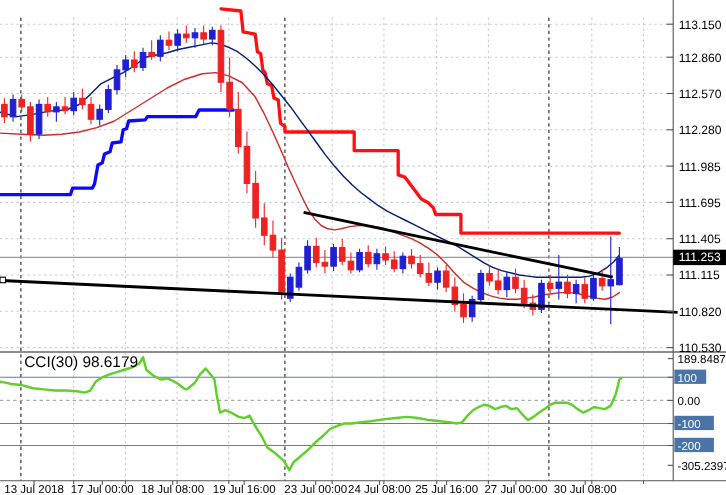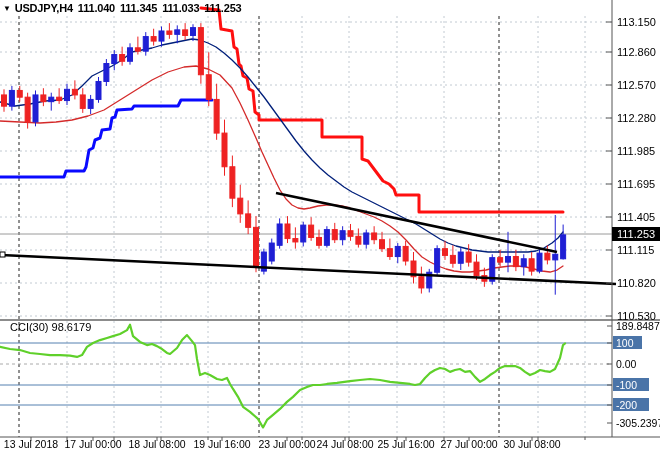--- a/index.html
+++ b/index.html
@@ -3,21 +3,21 @@
 <meta charset="utf-8">
 <style>
   html,body{margin:0;padding:0;background:#fff;}
   #app{position:relative;width:660px;height:450px;background:#fff;overflow:hidden;
        font-family:"Liberation Sans",sans-serif;-webkit-user-select:none;user-select:none;}
   #chart-svg{position:absolute;left:0;top:0;}
   .quote{position:absolute;left:3px;top:2px;font-size:11px;font-weight:700;color:#000;
          letter-spacing:-0.2px;white-space:nowrap;}
   .quote .dd{font-size:8px;margin-right:4px;position:relative;top:-1px;cursor:pointer;}
   .quote span{margin-right:5px;}
-  .cci-head{position:absolute;left:10px;top:321px;font-size:11px;color:#000;white-space:nowrap;}
+  .cci-head{position:absolute;left:22px;top:321px;font-size:14px;color:#000;white-space:nowrap;}
   .price-badge{position:absolute;left:612px;top:227px;width:48px;height:14px;background:#000;
                color:#fff;font-size:11px;line-height:14px;padding-left:5px;box-sizing:border-box;}
   text{font-family:"Liberation Sans",sans-serif;}
 </style>
 </head>
 <body>
 
 <div id="app">
   <svg id="chart-svg" width="660" height="450">
       <rect x="0" y="0" width="660" height="450" fill="#ffffff"></rect>
@@ -262,20 +262,17 @@
       <line x1="345" y1="437" x2="345" y2="441" stroke="#555555" stroke-width="1"></line>
       <text x="345" y="448" font-size="10.5" fill="#000000" text-anchor="middle">24 Jul 08:00</text>
       <line x1="406" y1="437" x2="406" y2="441" stroke="#555555" stroke-width="1"></line>
       <text x="406" y="448" font-size="10.5" fill="#000000" text-anchor="middle">25 Jul 16:00</text>
       <line x1="469" y1="437" x2="469" y2="441" stroke="#555555" stroke-width="1"></line>
       <text x="469" y="448" font-size="10.5" fill="#000000" text-anchor="middle">27 Jul 00:00</text>
       <line x1="532" y1="437" x2="532" y2="441" stroke="#555555" stroke-width="1"></line>
       <text x="532" y="448" font-size="10.5" fill="#000000" text-anchor="middle">30 Jul 08:00</text>
     </svg>
 
-  <div class="quote">
-    <span class="dd">▼</span><span>USDJPY,H4</span><span>111.040</span><span>111.345</span><span>111.033</span><span>111.253</span>
-  </div>
 
   <div class="cci-head">CCI(30) 98.6179</div>
 
   <div class="price-badge">111.253</div>
 </div>
 
 </body></html>

